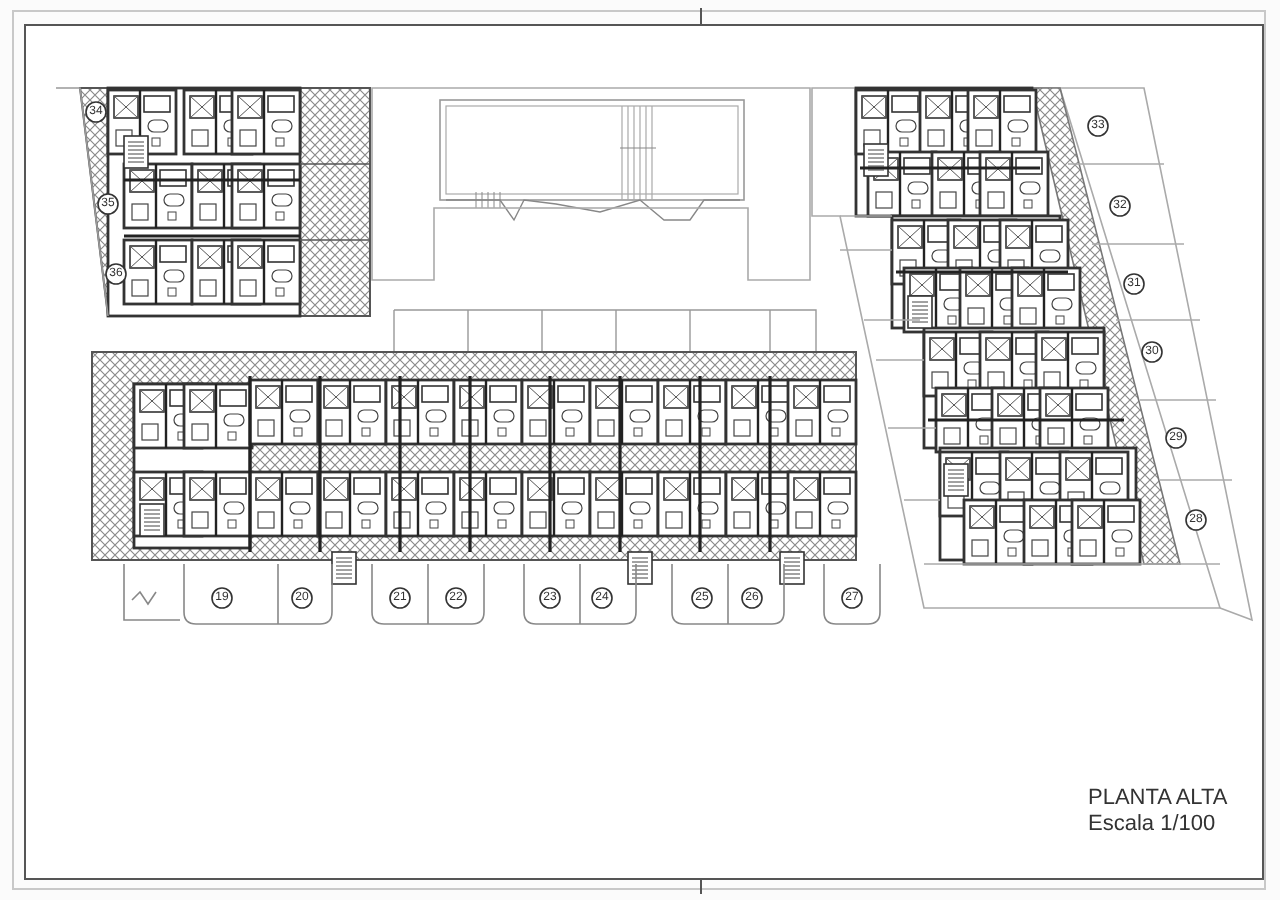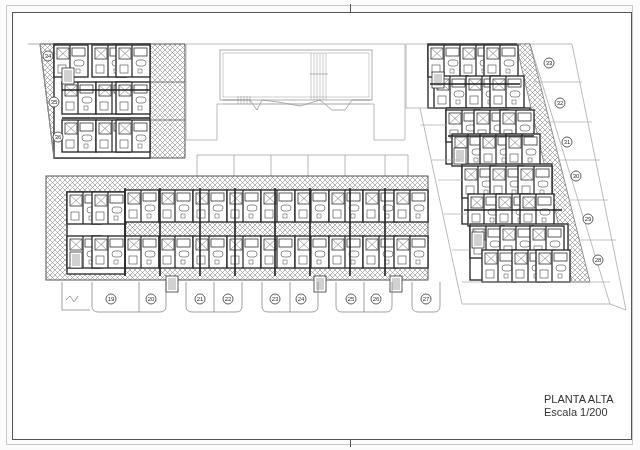--- a/index.html
+++ b/index.html
@@ -269,15 +269,15 @@
         </g>
       <g>
           <circle cx="598" cy="260" r="5" fill="#fff" stroke="#333" stroke-width="0.8"></circle>
           <text class="unit-label" x="598" y="260">28</text>
         </g>
     </g>
   </svg>
 
   <div class="title-block">
     <div>PLANTA ALTA</div>
-    <div>Escala 1/200</div>
+    <div>Escala 1/100</div>
   </div>
 </div>
 
 </body></html>

